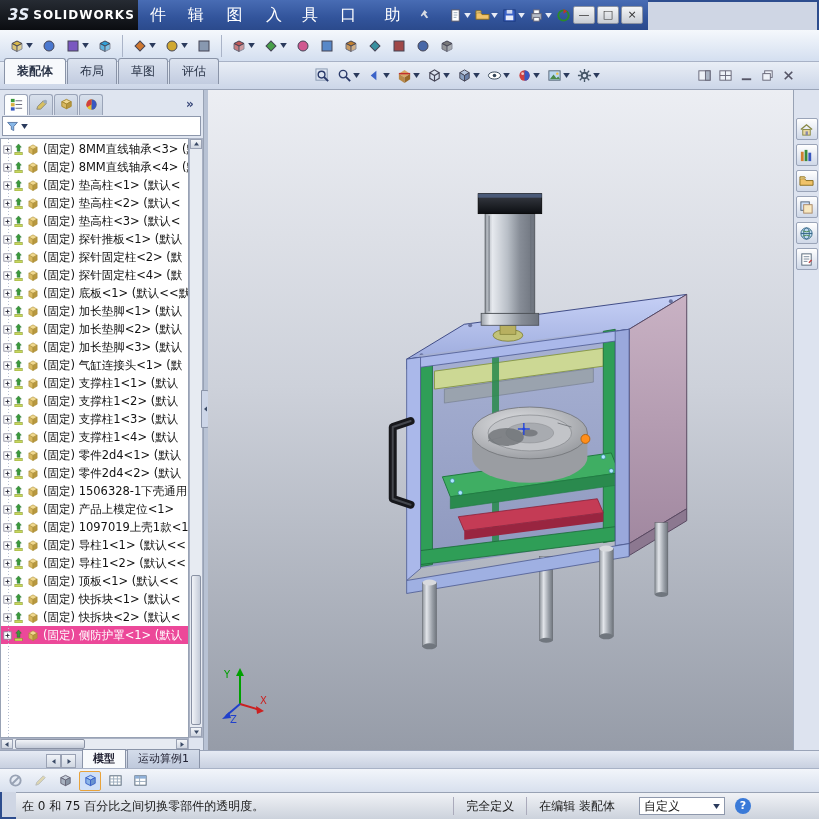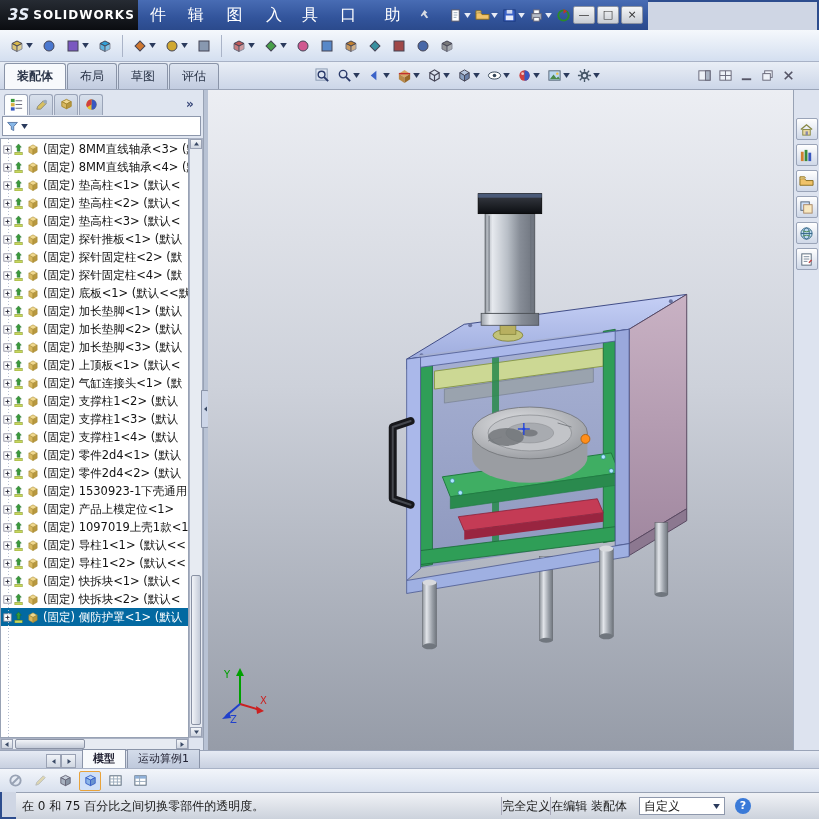--- a/index.html
+++ b/index.html
@@ -26,21 +26,21 @@
   
   #toolbar2 { position:absolute; left:0; top:30px; width:819px; height:32px;
     background:linear-gradient(#f5f8fc,#d4dff0); border-bottom:1px solid #a8b2c6; display:flex; align-items:center; padding-left:6px; }
   #toolbar-icons { display:flex; align-items:center; gap:2px; }
   .tool-btn { display:flex; align-items:center; padding:2px; border:1px solid transparent; border-radius:2px; }
   .tool-sep { width:1px; height:22px; background:#aab4c8; margin:0 4px; }
 
   
   #cmdbar { position:absolute; left:0; top:62px; width:819px; height:28px;
     background:linear-gradient(#e9eef6,#ccd6e8); border-bottom:1px solid #9aa4b8; display:flex; align-items:center; }
-  #cmd-tabs { display:flex; align-items:center; height:16px; padding-left:4px; flex:none; }
+  #cmd-tabs { display:flex; align-items:flex-end; height:16px; padding-left:4px; flex:none; }
   .cmd-tab { padding:4px 12px 4px; font-size:12px; color:#2a3448; border:1px solid #8a94a8; border-bottom:none;
     border-radius:3px 3px 0 0; background:linear-gradient(#dde4f0,#c2cce0); margin-right:1px; }
   .cmd-tab.active { background:#f7f9fc; font-weight:bold; }
   #headsup { display:flex; align-items:center; gap:3px; margin:0 auto; }
   .hu-btn { display:flex; align-items:center; padding:1px 2px; border-radius:2px; }
   #pane-btns { display:flex; gap:3px; margin-right:22px; flex:none; }
   .pane-btn { width:18px; height:16px; display:flex; align-items:center; justify-content:center; }
 
   
   #panel { position:absolute; left:0; top:90px; width:204px; height:660px; background:#dfe5f0; border-right:1px solid #98a2b4; }
@@ -51,21 +51,21 @@
   .p-overflow { margin-left:auto; width:18px; text-align:center; color:#39487a; font-weight:bold; }
   .p-filter { height:20px; margin:0 2px; background:#fff; border:1px solid #8e98ac; display:flex; align-items:center; padding:0 3px; gap:2px; }
   .p-filter input { flex:1; border:none; outline:none; height:16px; font-size:11px; background:transparent; }
   .p-tree { position:absolute; top:48px; left:0; width:189px; bottom:12px; background:#fff; border:1px solid #98a2b4; overflow:hidden; padding-top:1px; }
   .p-tree::before { content:""; position:absolute; left:7px; top:0; bottom:0; width:1px;
     background:repeating-linear-gradient(to bottom,#b8c0d0 0 1px,transparent 1px 3px); }
   .tree-row { height:18px; display:flex; align-items:center; white-space:nowrap; overflow:hidden; font-size:11.5px; color:#111; }
   .tree-row .tplus { width:10px; margin-left:2px; flex:none; display:flex; }
   .tree-row .ticon { width:14px; flex:none; display:flex; }
   .tree-row .tlabel { padding-left:2px; }
-  .tree-row.selected { background:#0369a1; color:#fff; }
+  .tree-row.selected { background:#ec4899; color:#fff; }
   .p-vscroll { position:absolute; top:48px; right:0; width:14px; bottom:12px; background:#e7ebf2; border:1px solid #aab2c4; }
   .p-hscroll { position:absolute; left:0; bottom:0; width:189px; height:12px; background:#e7ebf2; border:1px solid #aab2c4; display:flex; }
   .p-corner { position:absolute; right:0; bottom:0; width:14px; height:12px; background:#dfe5f0; }
   .scr-btn { width:12px; height:10px; background:linear-gradient(#f4f6f9,#cfd5e0); border:1px solid #9aa2b4; display:flex; align-items:center; justify-content:center; flex:none; }
   .v-thumb { position:absolute; left:1px; width:10px; background:linear-gradient(90deg,#f2f4f8,#c4cbd8); border:1px solid #8a92a4; border-radius:2px; }
   .h-thumb { width:70px; height:10px; background:linear-gradient(#f2f4f8,#c4cbd8); border:1px solid #8a92a4; border-radius:2px; margin-left:2px; }
 
   
   #splitter { position:absolute; left:204px; top:90px; width:4px; height:660px; background:#b8c2d4; }
   .collapse-tab { position:absolute; left:-3px; top:300px; width:10px; height:38px; background:#cdd6e8; border:1px solid #8a94a8; border-radius:0 4px 4px 0; display:flex; align-items:center; justify-content:center; }
@@ -92,21 +92,21 @@
     background:linear-gradient(#f2f5fa,#d8e0ee); border-top:1px solid #a8b2c6; display:flex; align-items:center; padding-left:4px; gap:3px; }
   .bt-btn { width:22px; height:20px; display:flex; align-items:center; justify-content:center; border:1px solid transparent; border-radius:2px; }
   .bt-btn.active { border-color:#e8a33c; background:#cfe0f8; }
   .bt-btn.disabled { opacity:.45; }
 
   
   #statusbar { position:absolute; left:16px; top:792px; width:819px; height:27px;
     background:linear-gradient(#f0f2f6,#ccd2dc); border-top:1px solid #98a2b4; display:flex; align-items:center; font-size:12px; color:#1a1a1a; }
   .sb-msg { padding-left:6px; white-space:nowrap; }
   .sb-right { margin-left:auto; display:flex; align-items:center; padding-right:84px; gap:0; }
-  .sb-seg { padding:0 0; border-left:1px solid #aab; height:18px; line-height:18px; white-space:nowrap;text-align:right; }
+  .sb-seg { padding:0 12px; border-left:1px solid #aab; height:18px; line-height:18px; white-space:nowrap;text-align:right; }
   .sb-dd { margin-left:12px; width:86px; height:18px; background:#fff; border:1px solid #8e98ac; display:flex; align-items:center; justify-content:space-between; padding:0 4px; }
   .sb-help { margin-left:10px; width:16px; height:16px; border-radius:50%; background:#3a7ad8; color:#fff; font-weight:bold; font-size:11px; text-align:center; line-height:16px; }
   .ic { display:inline-flex; }
 </style>
 </head>
 <body>
 
 <div id="app">
 
   <div id="titlebar">
@@ -885,43 +885,20 @@
               <rect x="2" y="10" width="8" height="3" fill="#c8d860" stroke="#788a20" stroke-width="0.5"></rect>
             </svg>
           </span>
           <span class="ticon">
             <svg width="12" height="12" viewBox="0 0 13 13">
               <path d="M2 4.5L6.5 2 11 4.5 6.5 7z" fill="#f0d890" stroke="#a88a30" stroke-width="0.6"></path>
               <path d="M2 4.5V10l4.5 2.5v-5.5z" fill="#d8b860" stroke="#a88a30" stroke-width="0.6"></path>
               <path d="M11 4.5V10l-4.5 2.5v-5.5z" fill="#b89840" stroke="#a88a30" stroke-width="0.6"></path>
             </svg>
           </span>
-          <span class="tlabel">(固定) 上顶板&lt;1&gt; (默认&lt;</span>
-        </div>
-        <div class="tree-row">
-          <span class="tplus">
-            <svg width="9" height="9" viewBox="0 0 11 11">
-              <rect x="1" y="1" width="9" height="9" fill="#fff" stroke="#889"></rect>
-              <line x1="3" y1="5.5" x2="8" y2="5.5" stroke="#223"></line>
-              <line x1="5.5" y1="3" x2="5.5" y2="8" stroke="#223"></line>
-            </svg>
-          </span>
-          <span class="ticon">
-            <svg width="12" height="12" viewBox="0 0 13 13">
-              <path d="M6 1l3 3.5H7.5V9h-3V4.5H3z" fill="#3a9a3a" stroke="#1f6a28" stroke-width="0.5"></path>
-              <rect x="2" y="10" width="8" height="3" fill="#c8d860" stroke="#788a20" stroke-width="0.5"></rect>
-            </svg>
-          </span>
-          <span class="ticon">
-            <svg width="12" height="12" viewBox="0 0 13 13">
-              <path d="M2 4.5L6.5 2 11 4.5 6.5 7z" fill="#f0d890" stroke="#a88a30" stroke-width="0.6"></path>
-              <path d="M2 4.5V10l4.5 2.5v-5.5z" fill="#d8b860" stroke="#a88a30" stroke-width="0.6"></path>
-              <path d="M11 4.5V10l-4.5 2.5v-5.5z" fill="#b89840" stroke="#a88a30" stroke-width="0.6"></path>
-            </svg>
-          </span>
           <span class="tlabel">(固定) 气缸连接头&lt;1&gt; (默</span>
         </div>
         <div class="tree-row">
           <span class="tplus">
             <svg width="9" height="9" viewBox="0 0 11 11">
               <rect x="1" y="1" width="9" height="9" fill="#fff" stroke="#889"></rect>
               <line x1="3" y1="5.5" x2="8" y2="5.5" stroke="#223"></line>
               <line x1="5.5" y1="3" x2="5.5" y2="8" stroke="#223"></line>
             </svg>
           </span>
@@ -931,20 +908,43 @@
               <rect x="2" y="10" width="8" height="3" fill="#c8d860" stroke="#788a20" stroke-width="0.5"></rect>
             </svg>
           </span>
           <span class="ticon">
             <svg width="12" height="12" viewBox="0 0 13 13">
               <path d="M2 4.5L6.5 2 11 4.5 6.5 7z" fill="#f0d890" stroke="#a88a30" stroke-width="0.6"></path>
               <path d="M2 4.5V10l4.5 2.5v-5.5z" fill="#d8b860" stroke="#a88a30" stroke-width="0.6"></path>
               <path d="M11 4.5V10l-4.5 2.5v-5.5z" fill="#b89840" stroke="#a88a30" stroke-width="0.6"></path>
             </svg>
           </span>
+          <span class="tlabel">(固定) 支撑柱1&lt;1&gt; (默认</span>
+        </div>
+        <div class="tree-row">
+          <span class="tplus">
+            <svg width="9" height="9" viewBox="0 0 11 11">
+              <rect x="1" y="1" width="9" height="9" fill="#fff" stroke="#889"></rect>
+              <line x1="3" y1="5.5" x2="8" y2="5.5" stroke="#223"></line>
+              <line x1="5.5" y1="3" x2="5.5" y2="8" stroke="#223"></line>
+            </svg>
+          </span>
+          <span class="ticon">
+            <svg width="12" height="12" viewBox="0 0 13 13">
+              <path d="M6 1l3 3.5H7.5V9h-3V4.5H3z" fill="#3a9a3a" stroke="#1f6a28" stroke-width="0.5"></path>
+              <rect x="2" y="10" width="8" height="3" fill="#c8d860" stroke="#788a20" stroke-width="0.5"></rect>
+            </svg>
+          </span>
+          <span class="ticon">
+            <svg width="12" height="12" viewBox="0 0 13 13">
+              <path d="M2 4.5L6.5 2 11 4.5 6.5 7z" fill="#f0d890" stroke="#a88a30" stroke-width="0.6"></path>
+              <path d="M2 4.5V10l4.5 2.5v-5.5z" fill="#d8b860" stroke="#a88a30" stroke-width="0.6"></path>
+              <path d="M11 4.5V10l-4.5 2.5v-5.5z" fill="#b89840" stroke="#a88a30" stroke-width="0.6"></path>
+            </svg>
+          </span>
           <span class="tlabel">(固定) 支撑柱1&lt;2&gt; (默认</span>
         </div>
         <div class="tree-row">
           <span class="tplus">
             <svg width="9" height="9" viewBox="0 0 11 11">
               <rect x="1" y="1" width="9" height="9" fill="#fff" stroke="#889"></rect>
               <line x1="3" y1="5.5" x2="8" y2="5.5" stroke="#223"></line>
               <line x1="5.5" y1="3" x2="5.5" y2="8" stroke="#223"></line>
             </svg>
           </span>
@@ -1046,21 +1046,21 @@
               <rect x="2" y="10" width="8" height="3" fill="#c8d860" stroke="#788a20" stroke-width="0.5"></rect>
             </svg>
           </span>
           <span class="ticon">
             <svg width="12" height="12" viewBox="0 0 13 13">
               <path d="M2 4.5L6.5 2 11 4.5 6.5 7z" fill="#f0d890" stroke="#a88a30" stroke-width="0.6"></path>
               <path d="M2 4.5V10l4.5 2.5v-5.5z" fill="#d8b860" stroke="#a88a30" stroke-width="0.6"></path>
               <path d="M11 4.5V10l-4.5 2.5v-5.5z" fill="#b89840" stroke="#a88a30" stroke-width="0.6"></path>
             </svg>
           </span>
-          <span class="tlabel">(固定) 1530923-1下壳通用</span>
+          <span class="tlabel">(固定) 1506328-1下壳通用</span>
         </div>
         <div class="tree-row">
           <span class="tplus">
             <svg width="9" height="9" viewBox="0 0 11 11">
               <rect x="1" y="1" width="9" height="9" fill="#fff" stroke="#889"></rect>
               <line x1="3" y1="5.5" x2="8" y2="5.5" stroke="#223"></line>
               <line x1="5.5" y1="3" x2="5.5" y2="8" stroke="#223"></line>
             </svg>
           </span>
           <span class="ticon">
@@ -1139,20 +1139,43 @@
             </svg>
           </span>
           <span class="ticon">
             <svg width="12" height="12" viewBox="0 0 13 13">
               <path d="M2 4.5L6.5 2 11 4.5 6.5 7z" fill="#f0d890" stroke="#a88a30" stroke-width="0.6"></path>
               <path d="M2 4.5V10l4.5 2.5v-5.5z" fill="#d8b860" stroke="#a88a30" stroke-width="0.6"></path>
               <path d="M11 4.5V10l-4.5 2.5v-5.5z" fill="#b89840" stroke="#a88a30" stroke-width="0.6"></path>
             </svg>
           </span>
           <span class="tlabel">(固定) 导柱1&lt;2&gt; (默认&lt;&lt;</span>
+        </div>
+        <div class="tree-row">
+          <span class="tplus">
+            <svg width="9" height="9" viewBox="0 0 11 11">
+              <rect x="1" y="1" width="9" height="9" fill="#fff" stroke="#889"></rect>
+              <line x1="3" y1="5.5" x2="8" y2="5.5" stroke="#223"></line>
+              <line x1="5.5" y1="3" x2="5.5" y2="8" stroke="#223"></line>
+            </svg>
+          </span>
+          <span class="ticon">
+            <svg width="12" height="12" viewBox="0 0 13 13">
+              <path d="M6 1l3 3.5H7.5V9h-3V4.5H3z" fill="#3a9a3a" stroke="#1f6a28" stroke-width="0.5"></path>
+              <rect x="2" y="10" width="8" height="3" fill="#c8d860" stroke="#788a20" stroke-width="0.5"></rect>
+            </svg>
+          </span>
+          <span class="ticon">
+            <svg width="12" height="12" viewBox="0 0 13 13">
+              <path d="M2 4.5L6.5 2 11 4.5 6.5 7z" fill="#f0d890" stroke="#a88a30" stroke-width="0.6"></path>
+              <path d="M2 4.5V10l4.5 2.5v-5.5z" fill="#d8b860" stroke="#a88a30" stroke-width="0.6"></path>
+              <path d="M11 4.5V10l-4.5 2.5v-5.5z" fill="#b89840" stroke="#a88a30" stroke-width="0.6"></path>
+            </svg>
+          </span>
+          <span class="tlabel">(固定) 顶板&lt;1&gt; (默认&lt;&lt;</span>
         </div>
         <div class="tree-row">
           <span class="tplus">
             <svg width="9" height="9" viewBox="0 0 11 11">
               <rect x="1" y="1" width="9" height="9" fill="#fff" stroke="#889"></rect>
               <line x1="3" y1="5.5" x2="8" y2="5.5" stroke="#223"></line>
               <line x1="5.5" y1="3" x2="5.5" y2="8" stroke="#223"></line>
             </svg>
           </span>
           <span class="ticon">

